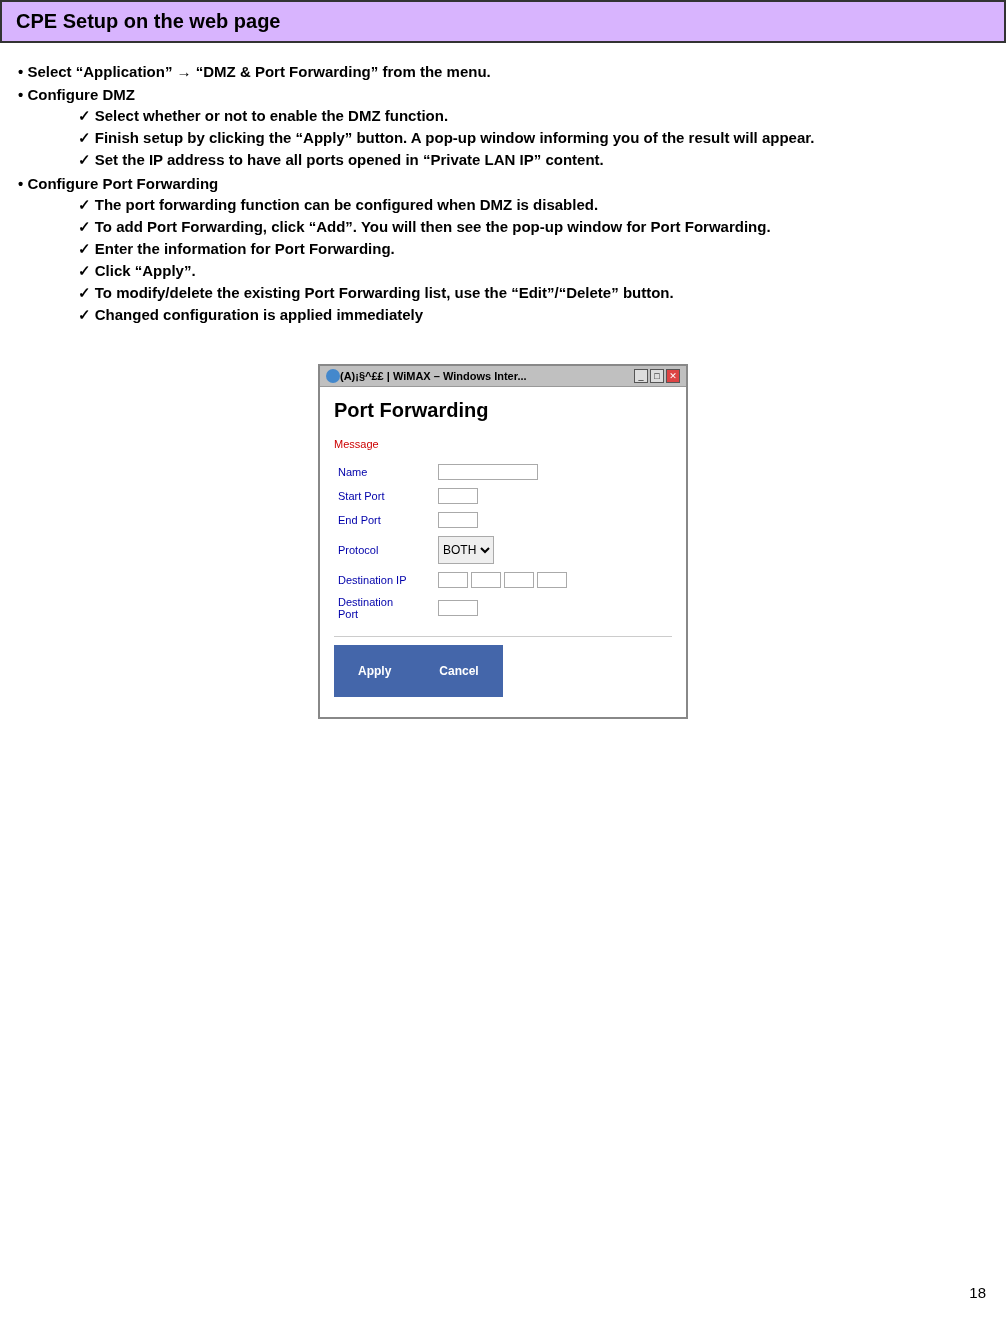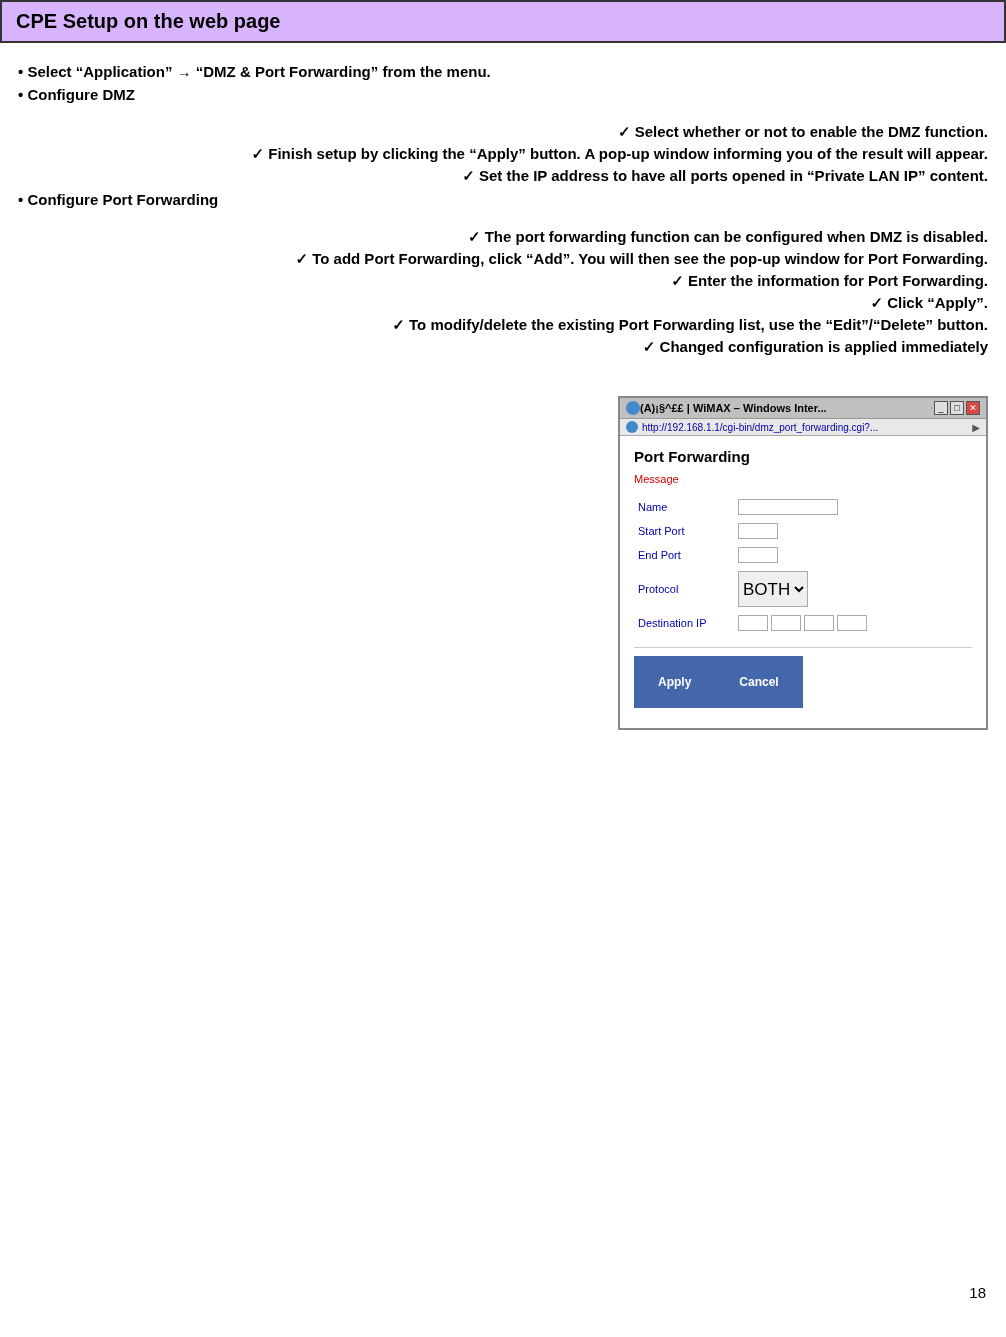--- a/index.html
+++ b/index.html
@@ -38,37 +38,36 @@
       padding-left: 0;
     }
 
     .bullet-list > li::before {
       content: "• ";
     }
 
     .sub-list {
       list-style: none;
       padding-left: 60px;
-      margin-top: 20px;
-      text-align: right;
+      margin-top: 4px;
     }
 
     .sub-list li {
       margin-bottom: 4px;
       text-indent: -18px;
       padding-left: 18px;
     }
 
     .sub-list li::before {
       content: "✓ ";
     }
 
     .screenshot-container {
       display: flex;
-      justify-content: flex-end;
+      justify-content: center;
       margin-top: 40px;
       margin-bottom: 20px;
     }
 
     .browser-window {
       width: 370px;
       border: 2px solid #888;
       font-size: 12px;
       background: #fff;
     }
@@ -136,23 +135,23 @@
       color: #00a;
       flex: 1;
     }
 
     .browser-body {
       padding: 12px 14px;
       background: #fff;
     }
 
     .page-form-title {
-      font-size: 15px;
-      font-weight: bold;
-      margin-bottom: 8px;
+      font-size: 20px;
+      font-weight: bold;
+      margin-bottom: 16px;
       color: #000;
     }
 
     .message-label {
       color: #c00;
       font-size: 11px;
       margin-bottom: 10px;
     }
 
     .form-table {
@@ -179,22 +178,22 @@
       font-size: 11px;
       background: #fff;
       padding: 1px 2px;
     }
 
     .input-name { width: 100px; }
     .input-port { width: 40px; }
     .input-ip { width: 30px; }
 
     .protocol-select {
-      font-size: 17px;
-      height: 36px;
+      font-size: 12px;
+      height: 28px;
       border: 1px solid #aaa;
     }
 
     .ip-group {
       display: flex;
       gap: 3px;
       align-items: center;
     }
 
     .form-buttons {
@@ -268,25 +267,20 @@
     <div class="browser-window">
       <div class="browser-titlebar">
         <span class="browser-icon"></span>
         <span class="browser-titlebar-text">(A)¡§^££ | WiMAX – Windows Inter...</span>
         <div class="browser-controls">
           <span class="browser-btn">_</span>
           <span class="browser-btn">□</span>
           <span class="browser-btn close">✕</span>
         </div>
       </div>
-      <div class="browser-addressbar">
-        <span class="browser-icon" style="width:12px;height:12px;background:#4488cc;"></span>
-        <span class="address-text">http://192.168.1.1/cgi-bin/dmz_port_forwarding.cgi?...</span>
-        <span style="font-size:10px;color:#555;">▶</span>
-      </div>
       <div class="browser-body">
         <div class="page-form-title">Port  Forwarding</div>
         <div class="message-label">Message</div>
 
         <table class="form-table">
           <tbody>
               <tr>
             <td class="form-label">Name</td>
             <td>
               <input class="form-input input-name" type="text" value="" style="">
@@ -316,20 +310,26 @@
           </tr>
           <tr>
             <td class="form-label">Destination IP</td>
             <td>
               <div class="ip-group">
                 <input class="form-input input-ip" type="text" value="" style="">
                 <input class="form-input input-ip" type="text" value="" style="">
                 <input class="form-input input-ip" type="text" value="" style="">
                 <input class="form-input input-ip" type="text" value="" style="">
               </div>
+            </td>
+          </tr>
+          <tr>
+            <td class="form-label">Destination<br>Port</td>
+            <td>
+              <input class="form-input input-port" type="text" value="" style="">
             </td>
           </tr>
         </tbody>
           </table>
 
         <div class="form-buttons">
           <button class="btn-apply">Apply</button>
           <button class="btn-cancel">Cancel</button>
         </div>
       </div>

